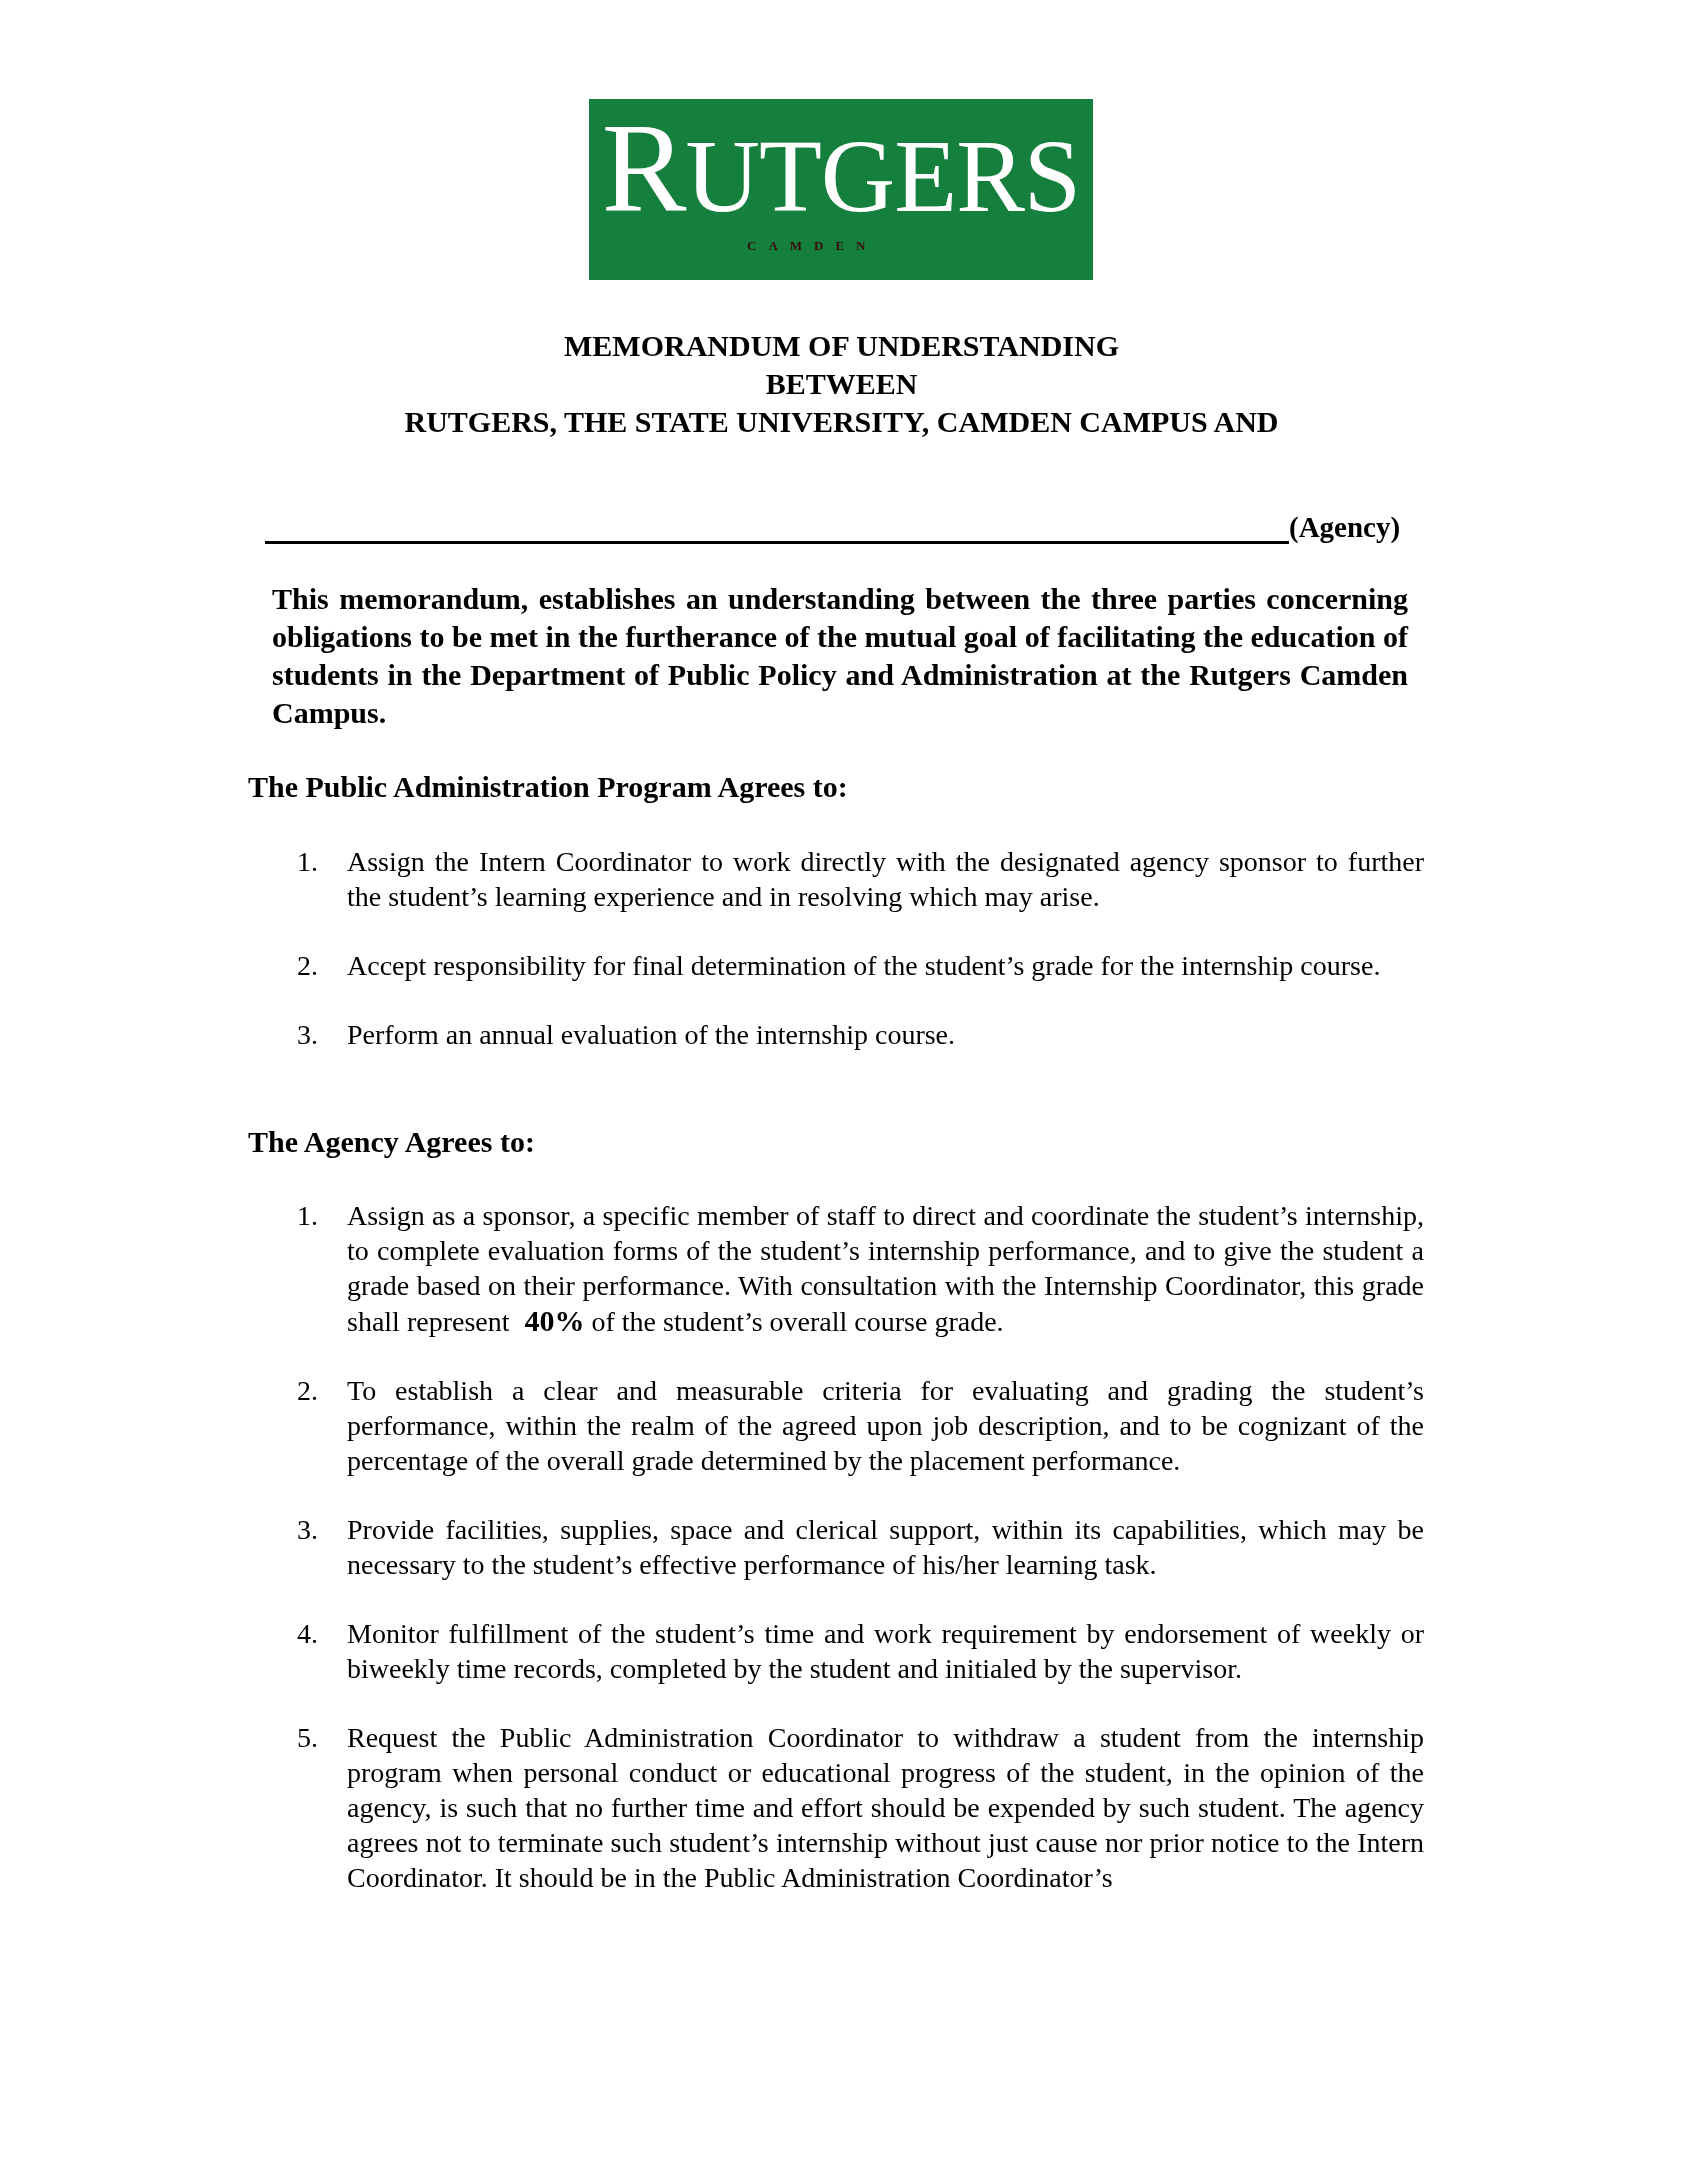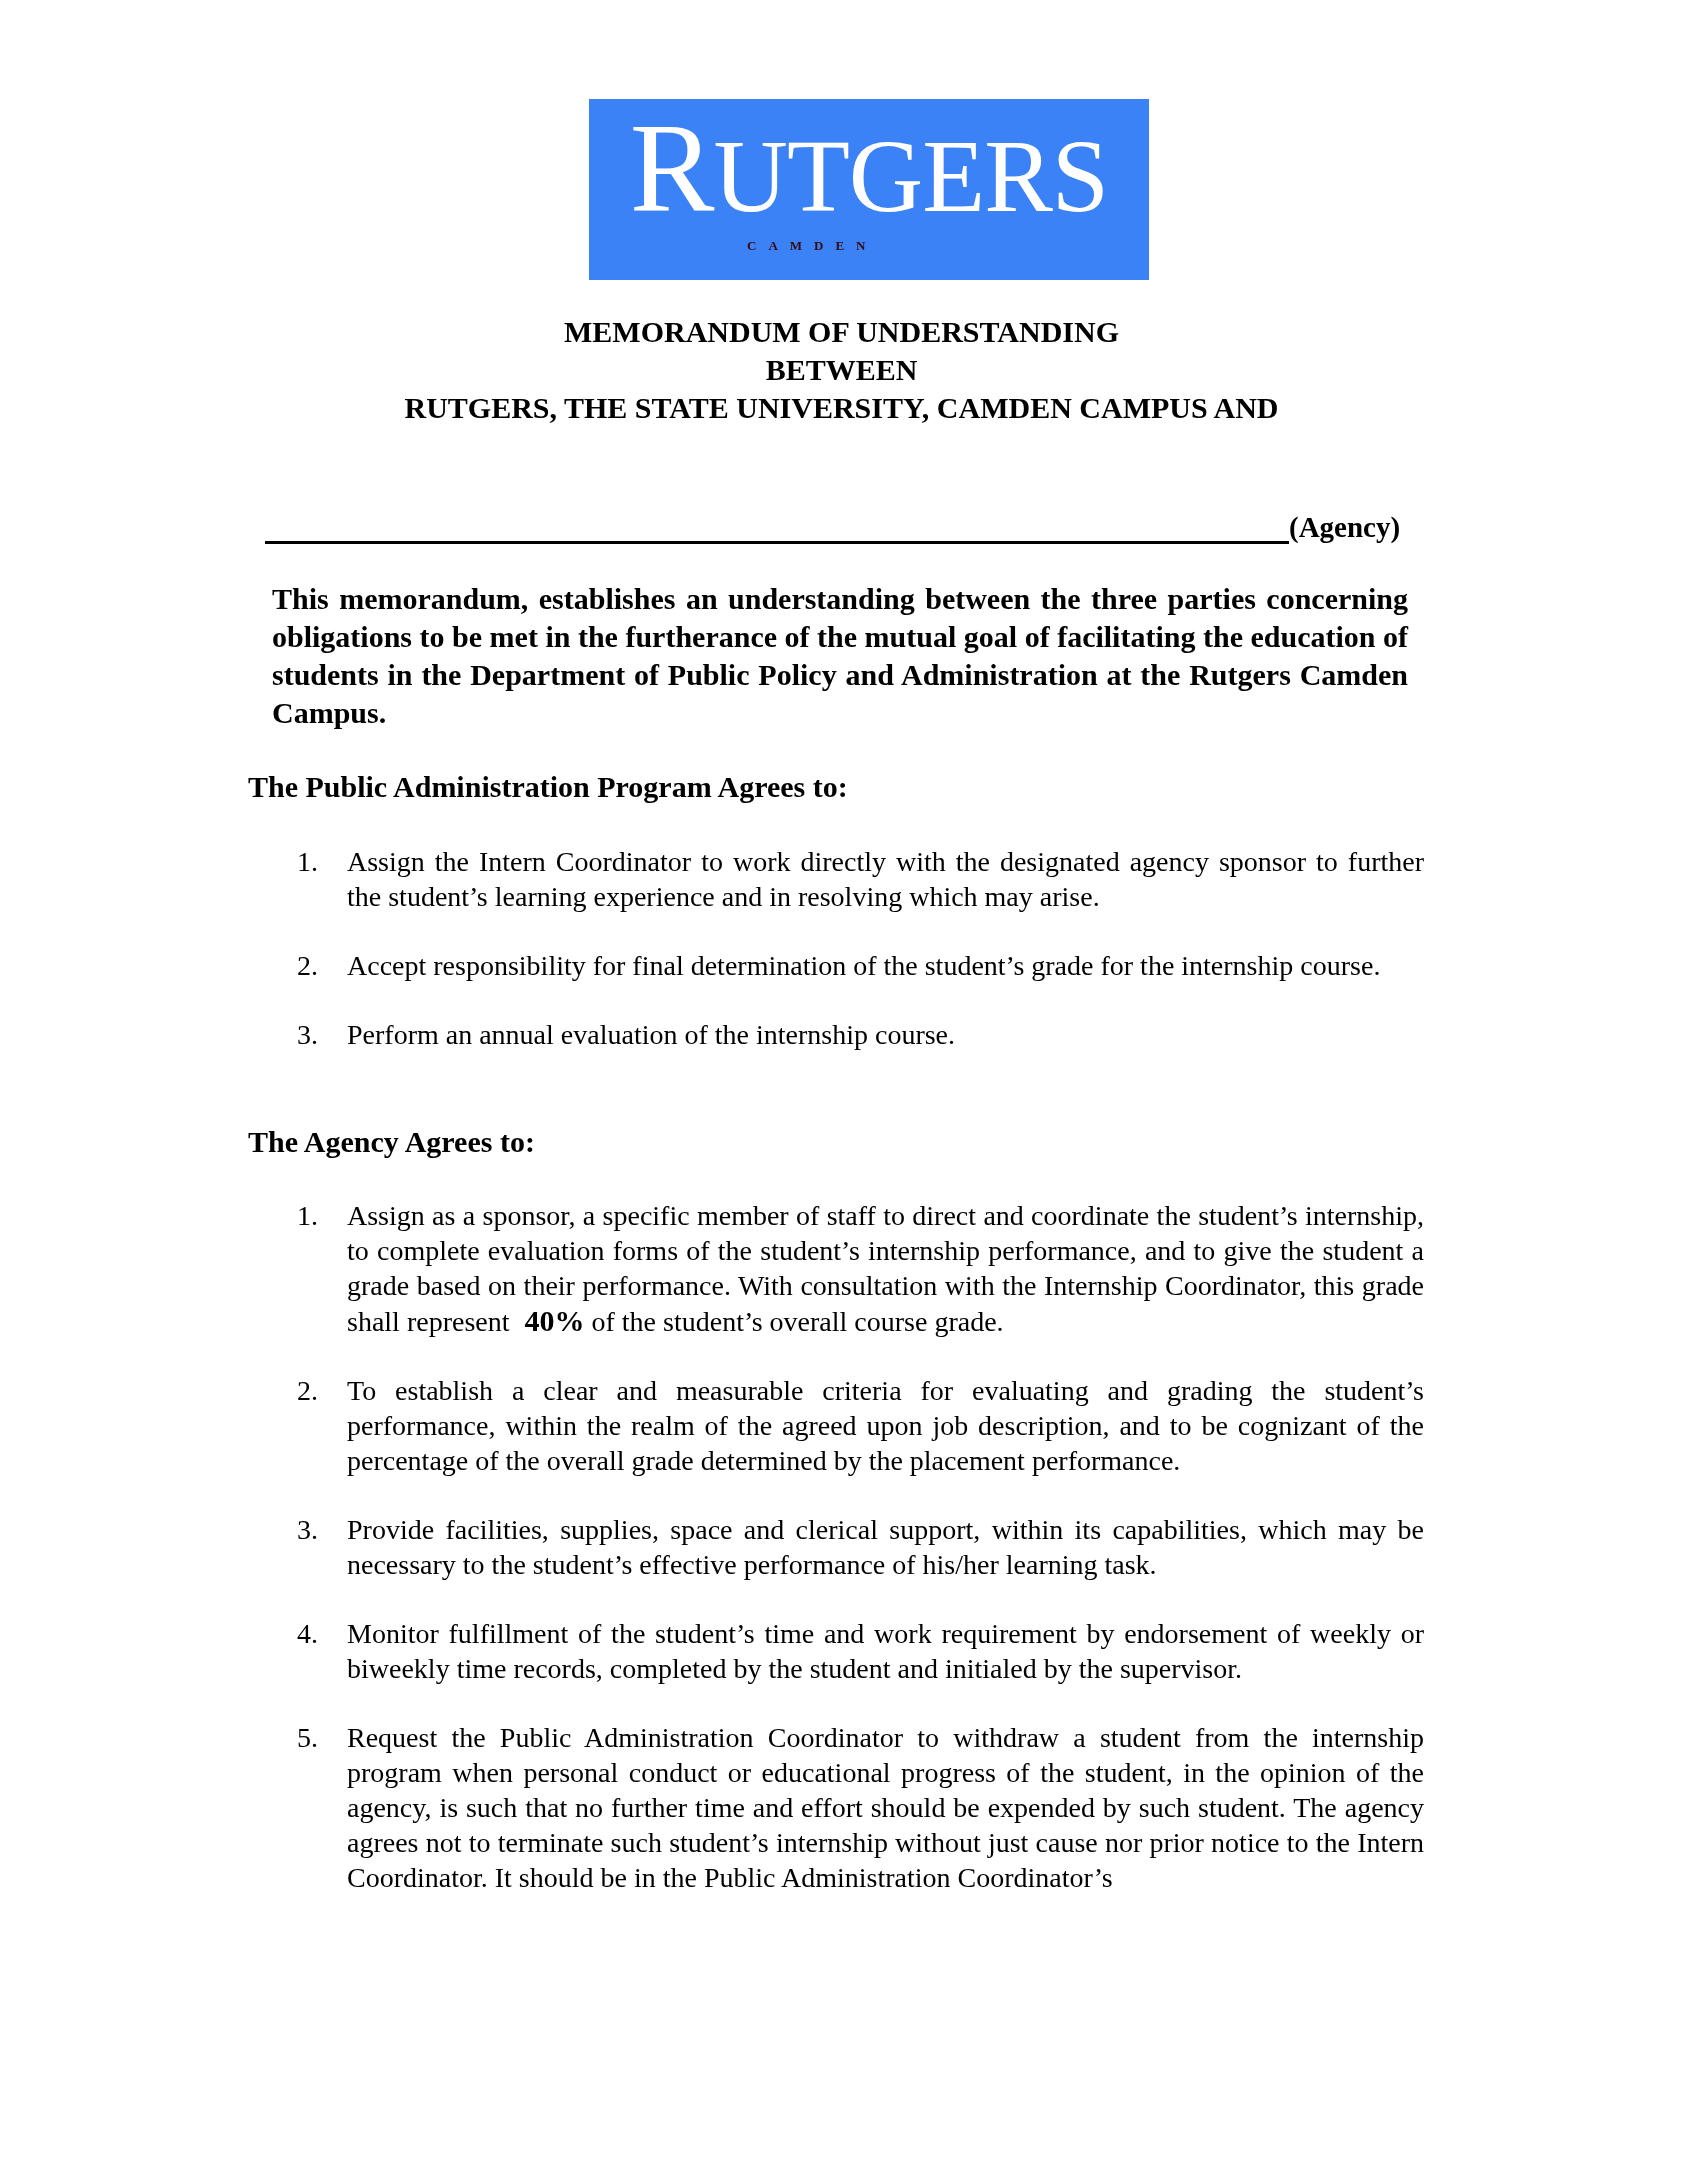--- a/index.html
+++ b/index.html
@@ -12,23 +12,23 @@
       height: 2178px;
       position: relative;
       overflow: hidden;
       font-family: "Liberation Serif", "DejaVu Serif", serif;
       color: #000000;
     }
     .logo {
       position: absolute;
       left: 589px;
       top: 99px;
-      width: 560px;
+      width: 504px;
       height: 181px;
-      background: #3b82f6;
+      background: #15803d;
       box-sizing: border-box;
     }
     .logo-wordmark {
       position: absolute;
       left: 0;
       right: 0;
       top: 6px;
       text-align: center;
       color: #ffffff;
       font-family: "Liberation Serif", "DejaVu Serif", serif;
@@ -47,21 +47,21 @@
       font-family: Liberation Serif, serif;
       font-weight: bold;
       font-size: 13px;
       letter-spacing: 12px;
       text-align: center;
     }
     .title-block {
       position: absolute;
       left: 0;
       width: 1683px;
-      top: 313px;
+      top: 327px;
       text-align: center;
       font-weight: bold;
       font-size: 30px;
       line-height: 38px;
     }
     .agency-line {
       position: absolute;
       left: 265px;
       top: 507px;
       width: 1148px;

